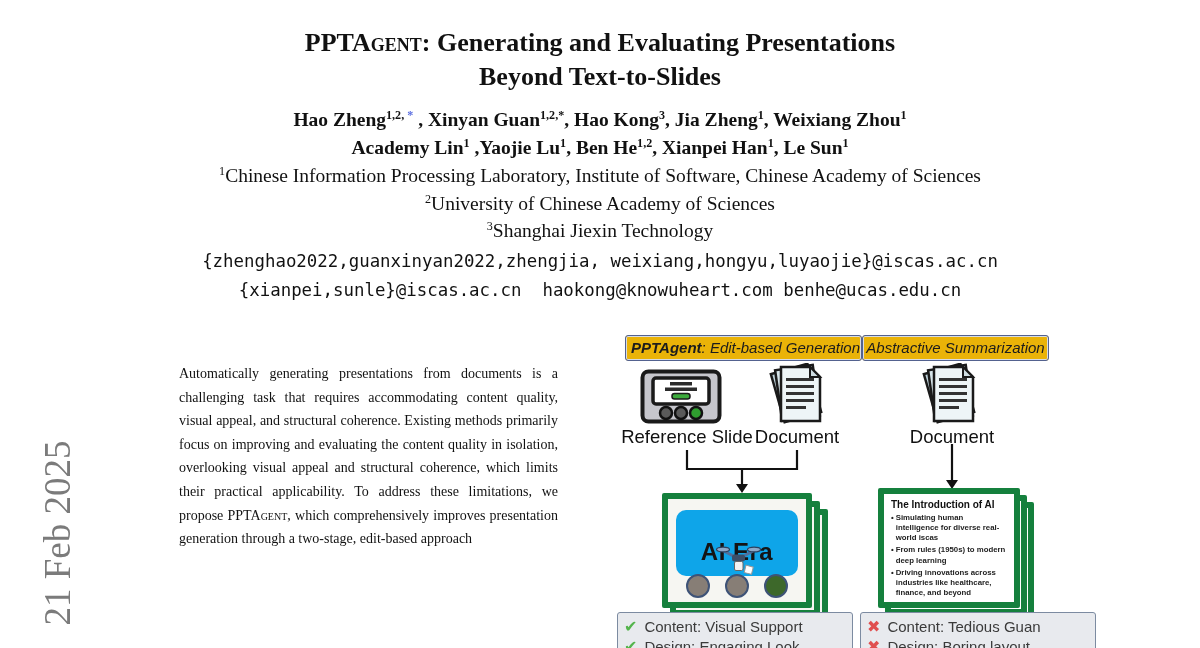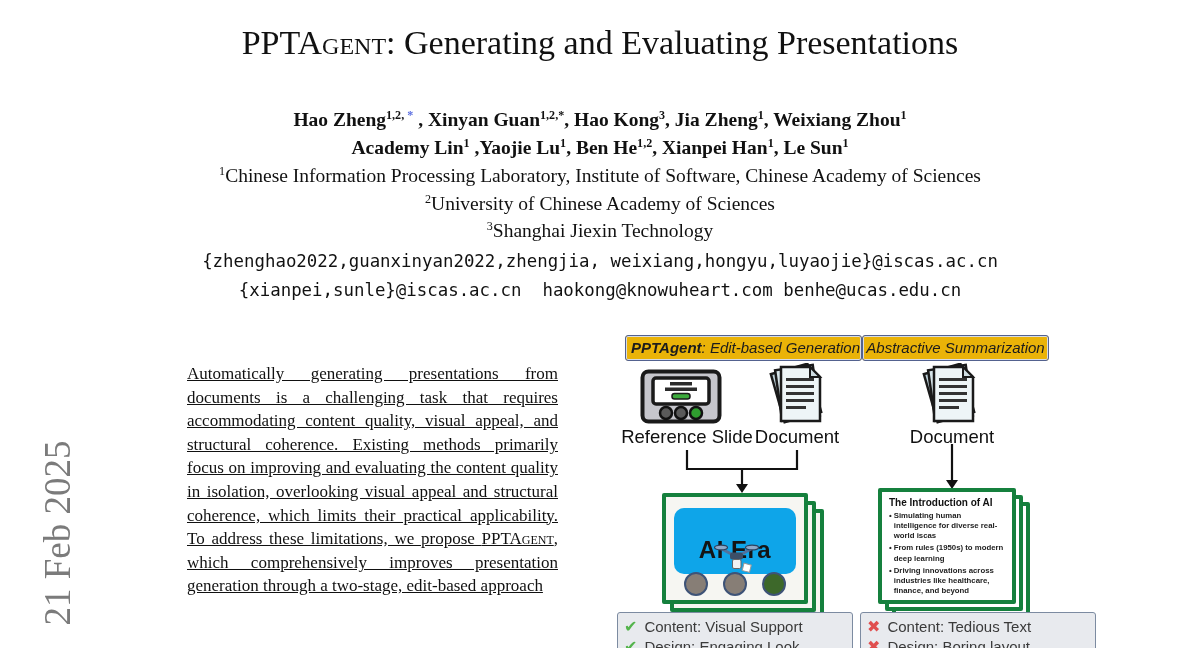--- a/index.html
+++ b/index.html
@@ -9,56 +9,56 @@
   }
   
   .watermark{
     position:absolute;left:-56px;top:509px;width:232px;height:48px;
     transform:rotate(-90deg);transform-origin:center;
     font-size:37px;color:#7b7b7b;text-align:center;white-space:nowrap;
     font-family:"Liberation Serif",serif;
   }
   
   .cline{position:absolute;left:0;width:1200px;text-align:center;white-space:pre;}
-  .title{font-weight:normal;font-size:34px;line-height:30px;}
+  .title{font-weight:bold;font-size:26px;line-height:30px;}
   .t1{top:28px;} .t2{top:62px;}
   .sc{font-variant:small-caps;}
   .authors{font-weight:bold;font-size:19.5px;line-height:26px;}
   .a1{top:107px;} .a2{top:135px;}
   sup.sup{font-size:0.62em;vertical-align:super;line-height:0;font-weight:bold;}
   sup.affsup{font-size:0.62em;vertical-align:super;line-height:0;}
   sup.star{color:#5b6ee1;}
   .sep{white-space:pre;}
   .affil{font-size:19.5px;line-height:26px;}
   .f1{top:163px;} .f2{top:191px;} .f3{top:218px;}
   .email{font-family:"DejaVu Sans Mono",monospace;font-size:17.4px;line-height:26px;white-space:pre;}
   .e1{top:248px;} .e2{top:277px;}
   
   .abstract{position:absolute;left:175px;top:340px;width:383px;}
   .abstract h2{margin:0;text-align:center;font-size:20px;font-weight:bold;}
-  .abstract p{margin:22px 0 0 12px;font-size:17px;line-height:23.6px;text-align:justify;text-decoration:underline;}
+  .abstract p{margin:22px 0 0 4px;font-size:14px;line-height:23.6px;text-align:justify;}
   
   .figure{position:absolute;left:615px;top:332px;width:485px;height:360px;font-family:"Liberation Sans",sans-serif;}
   .hdrbox{
     position:absolute;height:24px;background:#eab308;border:1.6px solid #53628f;border-radius:3px;
     font-style:italic;font-size:15px;line-height:24px;color:#1c1c1c;white-space:nowrap;overflow:hidden;
     box-shadow:0 0 0 1px #d8dce4 inset;
   }
   .hdrA{left:10px;top:3px;width:230px;padding-left:5px;}
   .hdrB{left:247px;top:3px;width:185px;text-align:center;}
   .brand{font-weight:bold;}
   .icon{position:absolute;}
   .iconlabel{
     position:absolute;top:94px;transform:translateX(-50%);
     font-family:Liberation Sans, sans-serif;font-size:18.5px;color:#111;white-space:nowrap;
   }
   .lbl-ref{left:72px;} .lbl-doc1{left:182px;} .lbl-doc2{left:337px;}
   .connect{position:absolute;left:0;top:0;pointer-events:none;}
   
-  .layer{position:absolute;background:#f6f6f2;border:4px solid #15803d;border-radius:2px;}
+  .layer{position:absolute;background:#f6f6f2;border:6px solid #15803d;border-radius:2px;}
   .slide-l3{left:63px;top:177px;width:138px;height:103px;}
   .slide-l2{left:55px;top:169px;width:138px;height:103px;}
   .slide{left:47px;top:161px;width:138px;height:103px;}
   .slide-blue{
     position:absolute;left:8px;top:11px;width:122px;height:66px;border-radius:10px;
     background:#0ea5e9;display:flex;align-items:flex-end;justify-content:center;
   }
   .slide-title{font-weight:bold;font-size:24px;color:#141414;letter-spacing:0.5px;padding-bottom:10px;}
   .drone{position:absolute;left:48px;top:46px;}
   .dots{position:absolute;left:0;top:75px;width:138px;display:flex;justify-content:center;gap:15px;}
@@ -83,20 +83,21 @@
   .vtext{font-size:15px;color:#3a3a3a;line-height:20px;white-space:nowrap;}
 </style>
 </head>
 <body>
 
 <div id="page">
 
   <div class="watermark">21 Feb 2025</div>
 
   <div class="cline title t1"><span class="sc">PPTAgent</span><span>: Generating and Evaluating Presentations</span></div>
+  <div class="cline title t2">Beyond Text-to-Slides</div>
 
   <div class="cline authors a1"><span>Hao Zheng</span><sup class="sup">1,2, </sup><sup class="sup star">*</sup><span class="sep"> , </span><span>Xinyan Guan</span><sup class="sup">1,2,*</sup><span class="sep">, </span><span>Hao Kong</span><sup class="sup">3</sup><span class="sep">, </span><span>Jia Zheng</span><sup class="sup">1</sup><span class="sep">, </span><span>Weixiang Zhou</span><sup class="sup">1</sup></div>
 
   <div class="cline authors a2"><span>Academy Lin</span><sup class="sup">1</sup><span class="sep"> ,</span><span>Yaojie Lu</span><sup class="sup">1</sup><span class="sep">, </span><span>Ben He</span><sup class="sup">1,2</sup><span class="sep">, </span><span>Xianpei Han</span><sup class="sup">1</sup><span class="sep">, </span><span>Le Sun</span><sup class="sup">1</sup></div>
 
   <div class="cline affil f1"><sup class="affsup">1</sup><span>Chinese Information Processing Laboratory, Institute of Software, Chinese Academy of Sciences</span></div>
   <div class="cline affil f2"><sup class="affsup">2</sup><span>University of Chinese Academy of Sciences</span></div>
   <div class="cline affil f3"><sup class="affsup">3</sup><span>Shanghai Jiexin Technology</span></div>
 
   <div class="cline email e1">{zhenghao2022,guanxinyan2022,zhengjia, weixiang,hongyu,luyaojie}@iscas.ac.cn</div>
@@ -214,21 +215,21 @@
         <span class="vtext">Content: Visual Support</span>
       </div>
       <div class="vrow">
         <span class="vglyph vcheck">✔</span>
         <span class="vtext">Design: Engaging Look</span>
       </div>
     </div>
     <div class="verdict v-right">
       <div class="vrow">
         <span class="vglyph vcross">✖</span>
-        <span class="vtext">Content: Tedious Text</span>
+        <span class="vtext">Content: Tedious Guan</span>
       </div>
       <div class="vrow">
         <span class="vglyph vcross">✖</span>
         <span class="vtext">Design: Boring layout</span>
       </div>
     </div>
 
   </div>
 </div>
 

